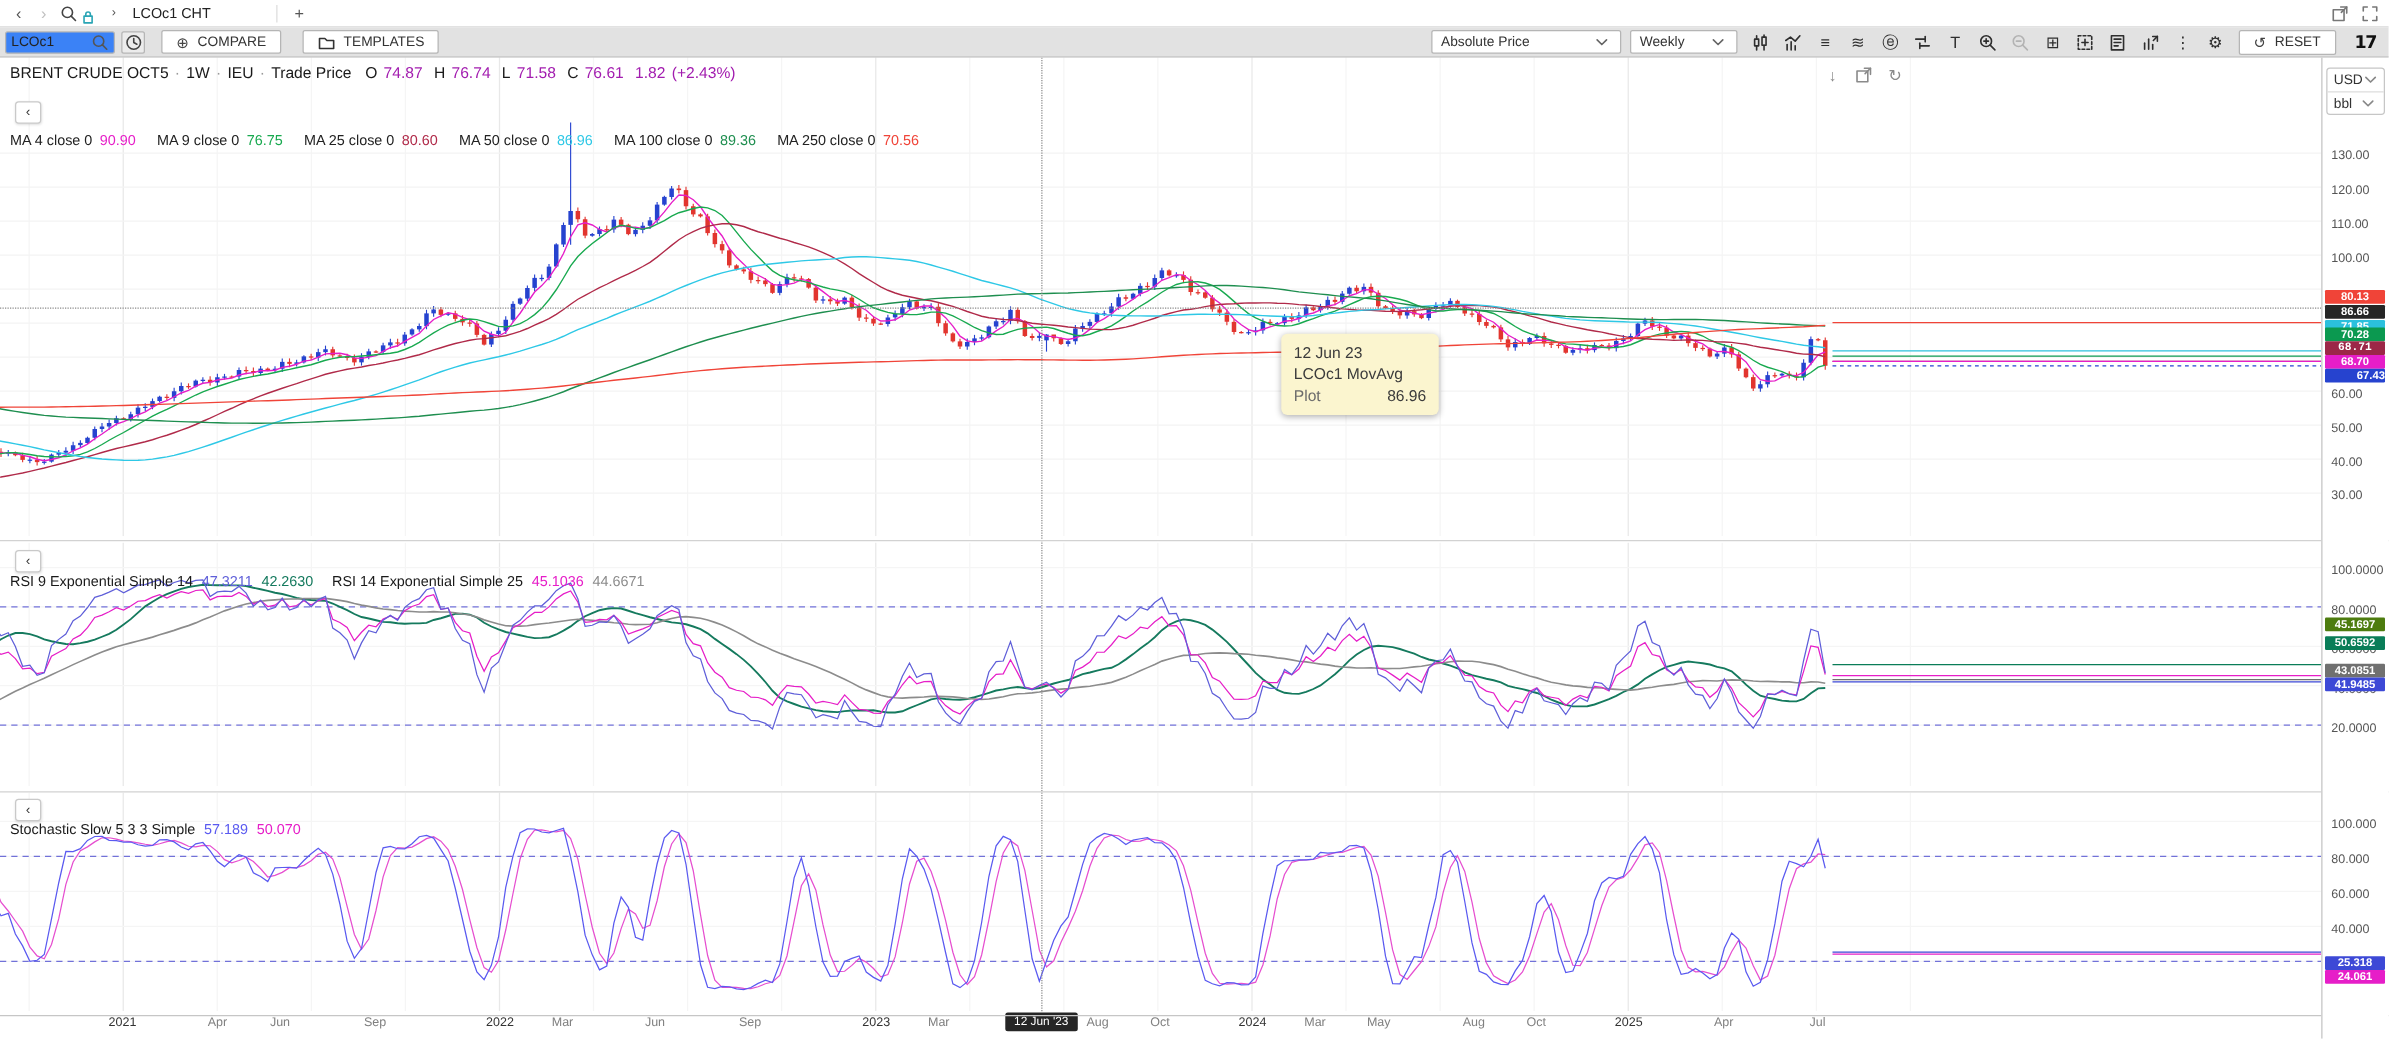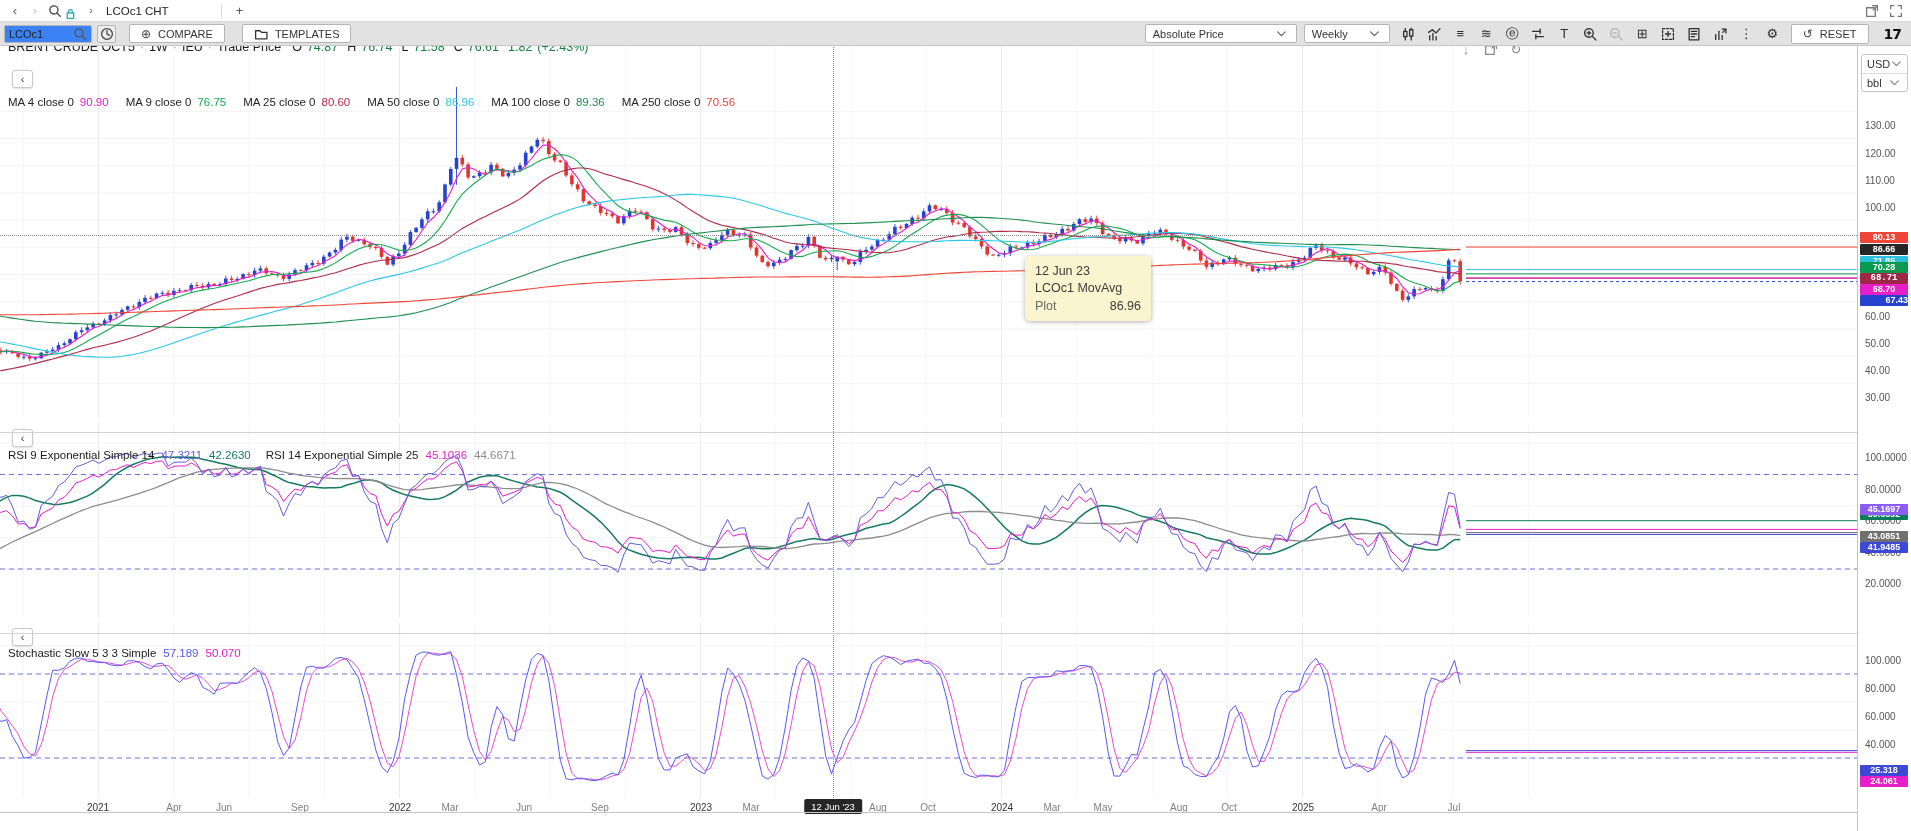--- a/index.html
+++ b/index.html
@@ -16,37 +16,37 @@
 .sqbtn{width:19px;height:18px;border:1px solid #b5b5b5;background:#ececec;border-radius:2px;display:flex;align-items:center;justify-content:center;color:#444}
 .btn{display:flex;align-items:center;gap:7px;background:#fff;border:1px solid #b5b5b5;height:19px;padding:0 11px;font-size:11px;color:#333;border-radius:2px;white-space:nowrap}
 .btn .g{font-size:12px;color:#444}
 .rgroup{margin-left:auto;display:flex;align-items:center;gap:7px}
 .sel{display:flex;align-items:center;justify-content:space-between;background:#fff;border:1px solid #b5b5b5;height:19px;padding:0 7px;font-size:11px;color:#333;border-radius:2px}
 #icon-strip{display:flex;align-items:center;gap:3px}
 .tool-ic{width:23px;height:20px;display:flex;align-items:center;justify-content:center;color:#2e2e2e;cursor:pointer}
 .tool-ic.dis{color:#b3b3b3}
 .tg{font-size:13px;line-height:13px}
 .tvlogo{font-weight:bold;font-size:14px;color:#101010;letter-spacing:-1px;margin:0 6px 0 8px;font-family:"DejaVu Sans",sans-serif}
-.chart{position:absolute;top:32px;left:0;width:1857px;height:785px;background:#fff;z-index:1}
+.chart{position:absolute;top:43px;left:0;width:1857px;height:785px;background:#fff;z-index:1}
 .panel{position:absolute;left:0}
 .yaxis{position:absolute;top:46px;right:0;width:54px;height:785px;border-left:1px solid #c4c4c4;background:#fff;font-size:10px;color:#555;z-index:20}
 .tick{position:absolute;left:7px;transform:translateY(-50%);white-space:nowrap}
 .badge{position:absolute;left:2px;width:48px;height:11px;border-radius:1px;color:#fff;font-size:9px;font-weight:bold;line-height:11px;text-align:center;letter-spacing:0}
 .curbox{position:absolute;top:8px;left:3px;width:47px;background:#fff;border:1px solid #c6c6c6;border-radius:3px;font-size:11px;color:#333}
 .currow{height:18px;display:flex;align-items:center;justify-content:space-between;padding:0 5px}
 .currow+.currow{border-top:1px solid #ddd}
 .sepline{position:absolute;left:0;width:1911px;border-top:1px solid #d2d2d2;z-index:5}
 .axline{position:absolute;top:812px;left:0;width:1911px;border-top:1px solid #c6c6c6;z-index:6}
 .timeaxis{position:absolute;top:766px;left:0;width:1857px;height:19px;background:#fff}
 .tlabel{position:absolute;top:4px;transform:translateX(-50%);font-size:10px;color:#808080;white-space:nowrap}
 .tlabel.year{color:#333}
 .tbadge{position:absolute;top:1px;transform:translateX(-50%);background:#262626;color:#fff;font-size:9.5px;padding:2px 7px;border-radius:2px;white-space:nowrap;z-index:8}
 .legend{position:absolute;left:8px;display:flex;gap:5px;align-items:baseline;font-size:12.5px;color:#1a1a1a;white-space:nowrap;z-index:10}
 .lg-sep{color:#999}
-.lg-val{color:#15803d}
+.lg-val{color:#a21caf}
 .malegend{position:absolute;left:8px;display:flex;gap:17px;font-size:11.5px;color:#222;white-space:nowrap;z-index:10}
 .ma-item{display:flex;gap:6px}
 .collapse{position:absolute;left:12px;width:21px;height:18px;background:#fff;border:1px solid #c9c9c9;border-radius:3px;color:#333;font-size:11px;display:flex;align-items:center;justify-content:center;box-shadow:0 1px 2px rgba(0,0,0,.12);z-index:11;cursor:pointer}
 .quick{position:absolute;top:9px;left:1458px;display:flex;gap:9px;color:#8a8a8a;z-index:10}
 .quick .qi{width:16px;height:16px;display:flex;align-items:center;justify-content:center;font-size:12px;cursor:pointer}
 .ch-v{position:absolute;top:0;height:766px;border-left:1px dotted #8a8a8a;z-index:3}
 .ch-h{position:absolute;left:0;width:1857px;border-top:1px dotted #8a8a8a;z-index:3}
 .tooltip{position:absolute;left:1025px;top:224px;width:126px;background:#fbf5cf;border-radius:5px;box-shadow:0 1px 5px rgba(0,0,0,.3);padding:8px 10px;font-size:12.5px;color:#3b3b3b;z-index:15}
 .tt-row{display:flex;justify-content:space-between;margin-top:4px}
 .tt-lab{color:#6b6b6b}
@@ -1064,18 +1064,18 @@
     <div class="tick" style="top: 698px;">40.000</div>
     <div class="tick" style="top: 726px;">20.000</div>
     <div class="badge" style="top: 186px; background: rgb(240, 68, 56);">80.13</div>
     <div class="badge" style="top: 198px; background: rgb(38, 38, 38);">86.66</div>
     <div class="badge" style="top: 210px; background: rgb(43, 192, 221);">71.85</div>
     <div class="badge" style="top: 216px; background: rgb(11, 153, 80);">70.28</div>
     <div class="badge" style="top: 227px; background: rgb(156, 39, 71); font-family: Liberation Mono, monospace;">68.71</div>
     <div class="badge" style="top: 238px; background: rgb(230, 30, 200);">68.70</div>
     <div class="badge" style="top: 249px; background: rgb(38, 67, 207); text-align: right;">67.43</div>
     <div class="badge" style="top: 463px; background: rgb(10, 125, 88);">50.6592</div>
-    <div class="badge" style="top: 458px; background: #8b5cf6;">45.1697</div>
+    <div class="badge" style="top: 448px; background: #4d7c0f;">45.1697</div>
     <div class="badge" style="top: 485px; background: rgb(112, 112, 112);">43.0851</div>
     <div class="badge" style="top: 496px; background: rgb(61, 73, 214);">41.9485</div>
     <div class="badge" style="top: 719px; background: rgb(61, 73, 214);">25.318</div>
     <div class="badge" style="top: 730px; background: rgb(230, 30, 200);">24.061</div>
   </div>
 
 </body></html>

